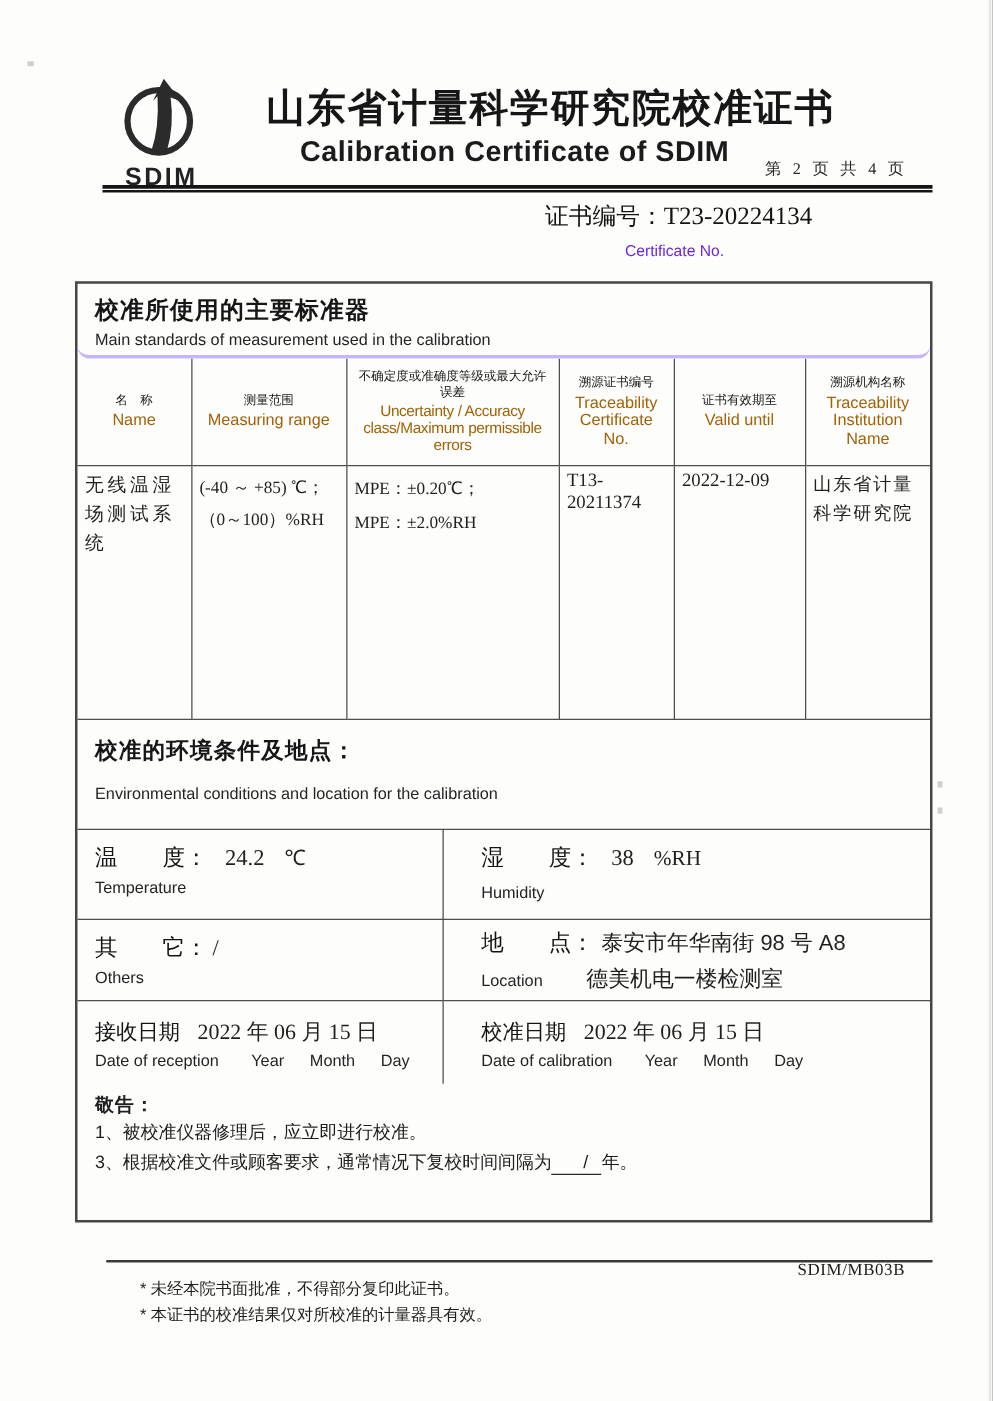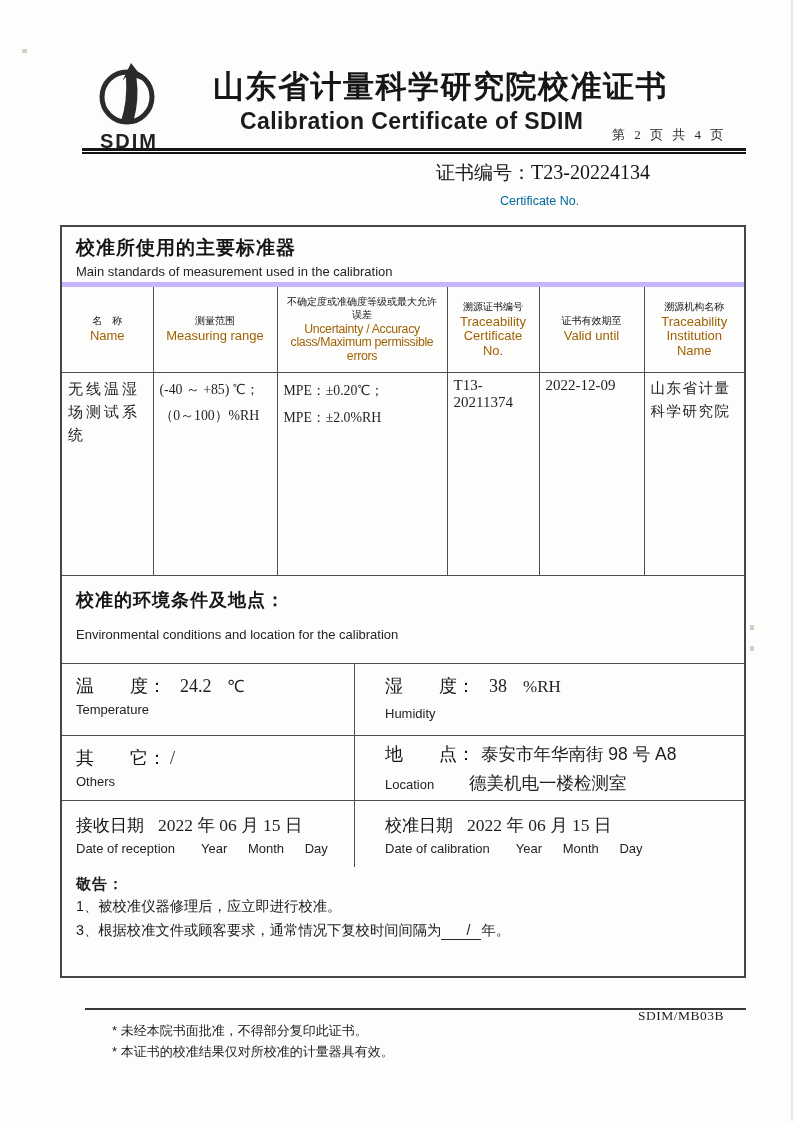--- a/index.html
+++ b/index.html
@@ -14,26 +14,26 @@
   .logo-text{font-size:20px;font-weight:800;letter-spacing:2px;color:#222;margin-top:-2px;}
   .title-cn{position:absolute;left:213px;top:66px;width:470px;font-size:31px;font-weight:700;
             letter-spacing:1.5px;color:#161616;font-family:"Liberation Serif",serif;white-space:nowrap;}
   .title-en{position:absolute;left:240px;top:108px;font-size:23px;font-weight:800;
             letter-spacing:.4px;color:#1b1b1b;white-space:nowrap;}
   .page-info{position:absolute;left:612px;top:126px;font-size:13px;letter-spacing:3px;color:#2a2a2a;font-family:"Liberation Serif",serif;white-space:nowrap;}
   .double-rule{position:absolute;left:82px;top:148px;width:664px;height:6px;
                border-top:3px solid #151515;border-bottom:2px solid #151515;box-sizing:border-box;}
   .cert-no{position:absolute;left:436px;top:160px;font-size:19px;color:#141414;white-space:nowrap;}
   .cert-no .serif{font-size:20px;}
-  .cert-no-en{position:absolute;left:500px;top:194px;font-size:12.5px;color:#0369a1;}
+  .cert-no-en{position:absolute;left:500px;top:194px;font-size:12.5px;color:#6d28d9;}
   
   .main-box{position:absolute;left:60px;top:225px;width:686px;height:753px;
             border:2px solid #464646;box-sizing:border-box;background:#fdfdfb;}
   .sec-head{box-sizing:border-box;padding:8px 14px 0 14px;}
-  .sec-head-1{height:60px;border-bottom:5px solid #c4b5fd;}
+  .sec-head-1{height:60px;border-bottom:3px solid #c4b5fd;border-radius:10px;}
   .sec-head-2{height:88px;border-bottom:1px solid #4d4d4d;padding-top:12px;}
   .sec-title-cn{font-size:19px;font-weight:600;letter-spacing:1px;color:#161616;}
   .sec-head-2 .sec-title-cn{font-size:18px;}
   .sec-title-en{font-size:13px;color:#242424;margin-top:3px;}
   .sec-head-2 .sec-title-en{margin-top:15px;}
   
   table.std{width:100%;border-collapse:collapse;table-layout:fixed;}
   table.std th,table.std td{border:1px solid #4d4d4d;box-sizing:border-box;padding:4px 6px;}
   table.std th:first-child,table.std td:first-child{border-left:none;}
   table.std th:last-child,table.std td:last-child{border-right:none;}

